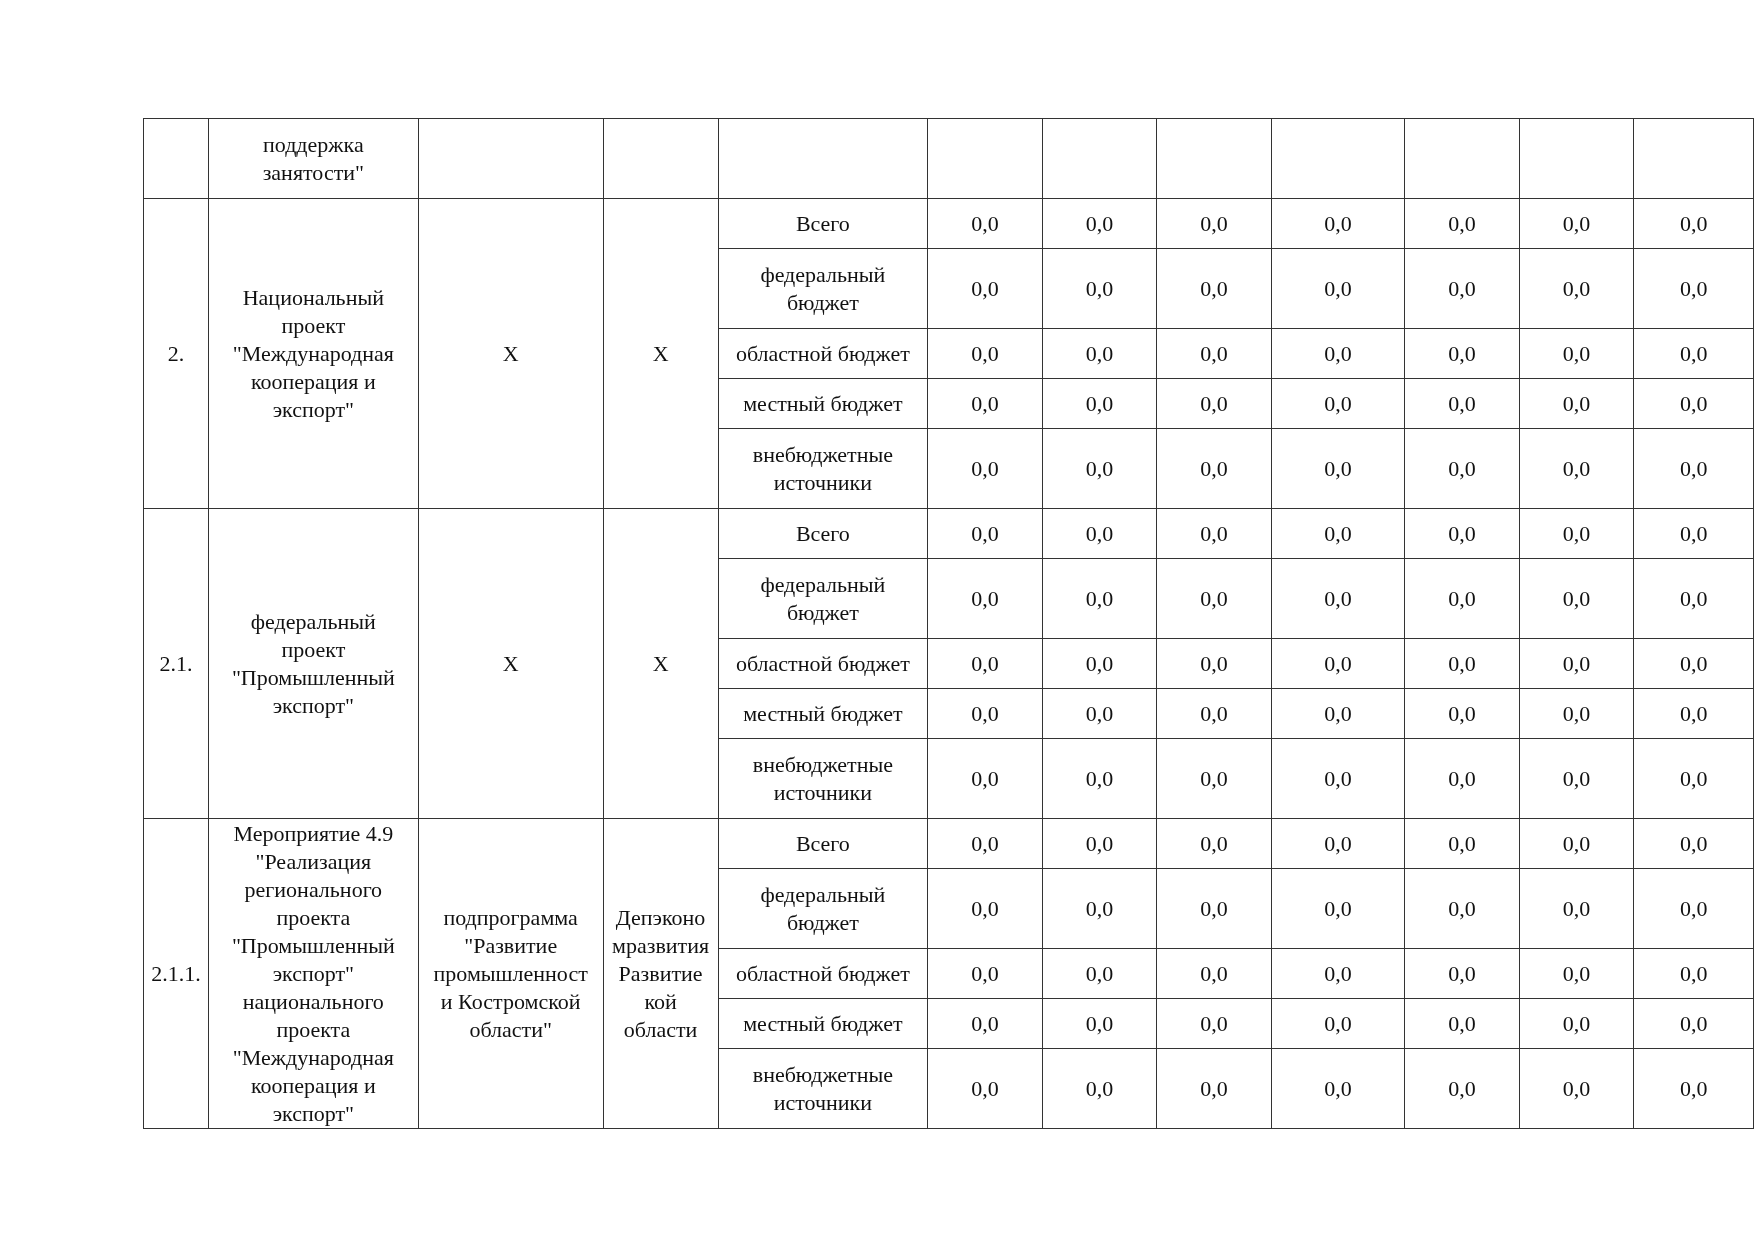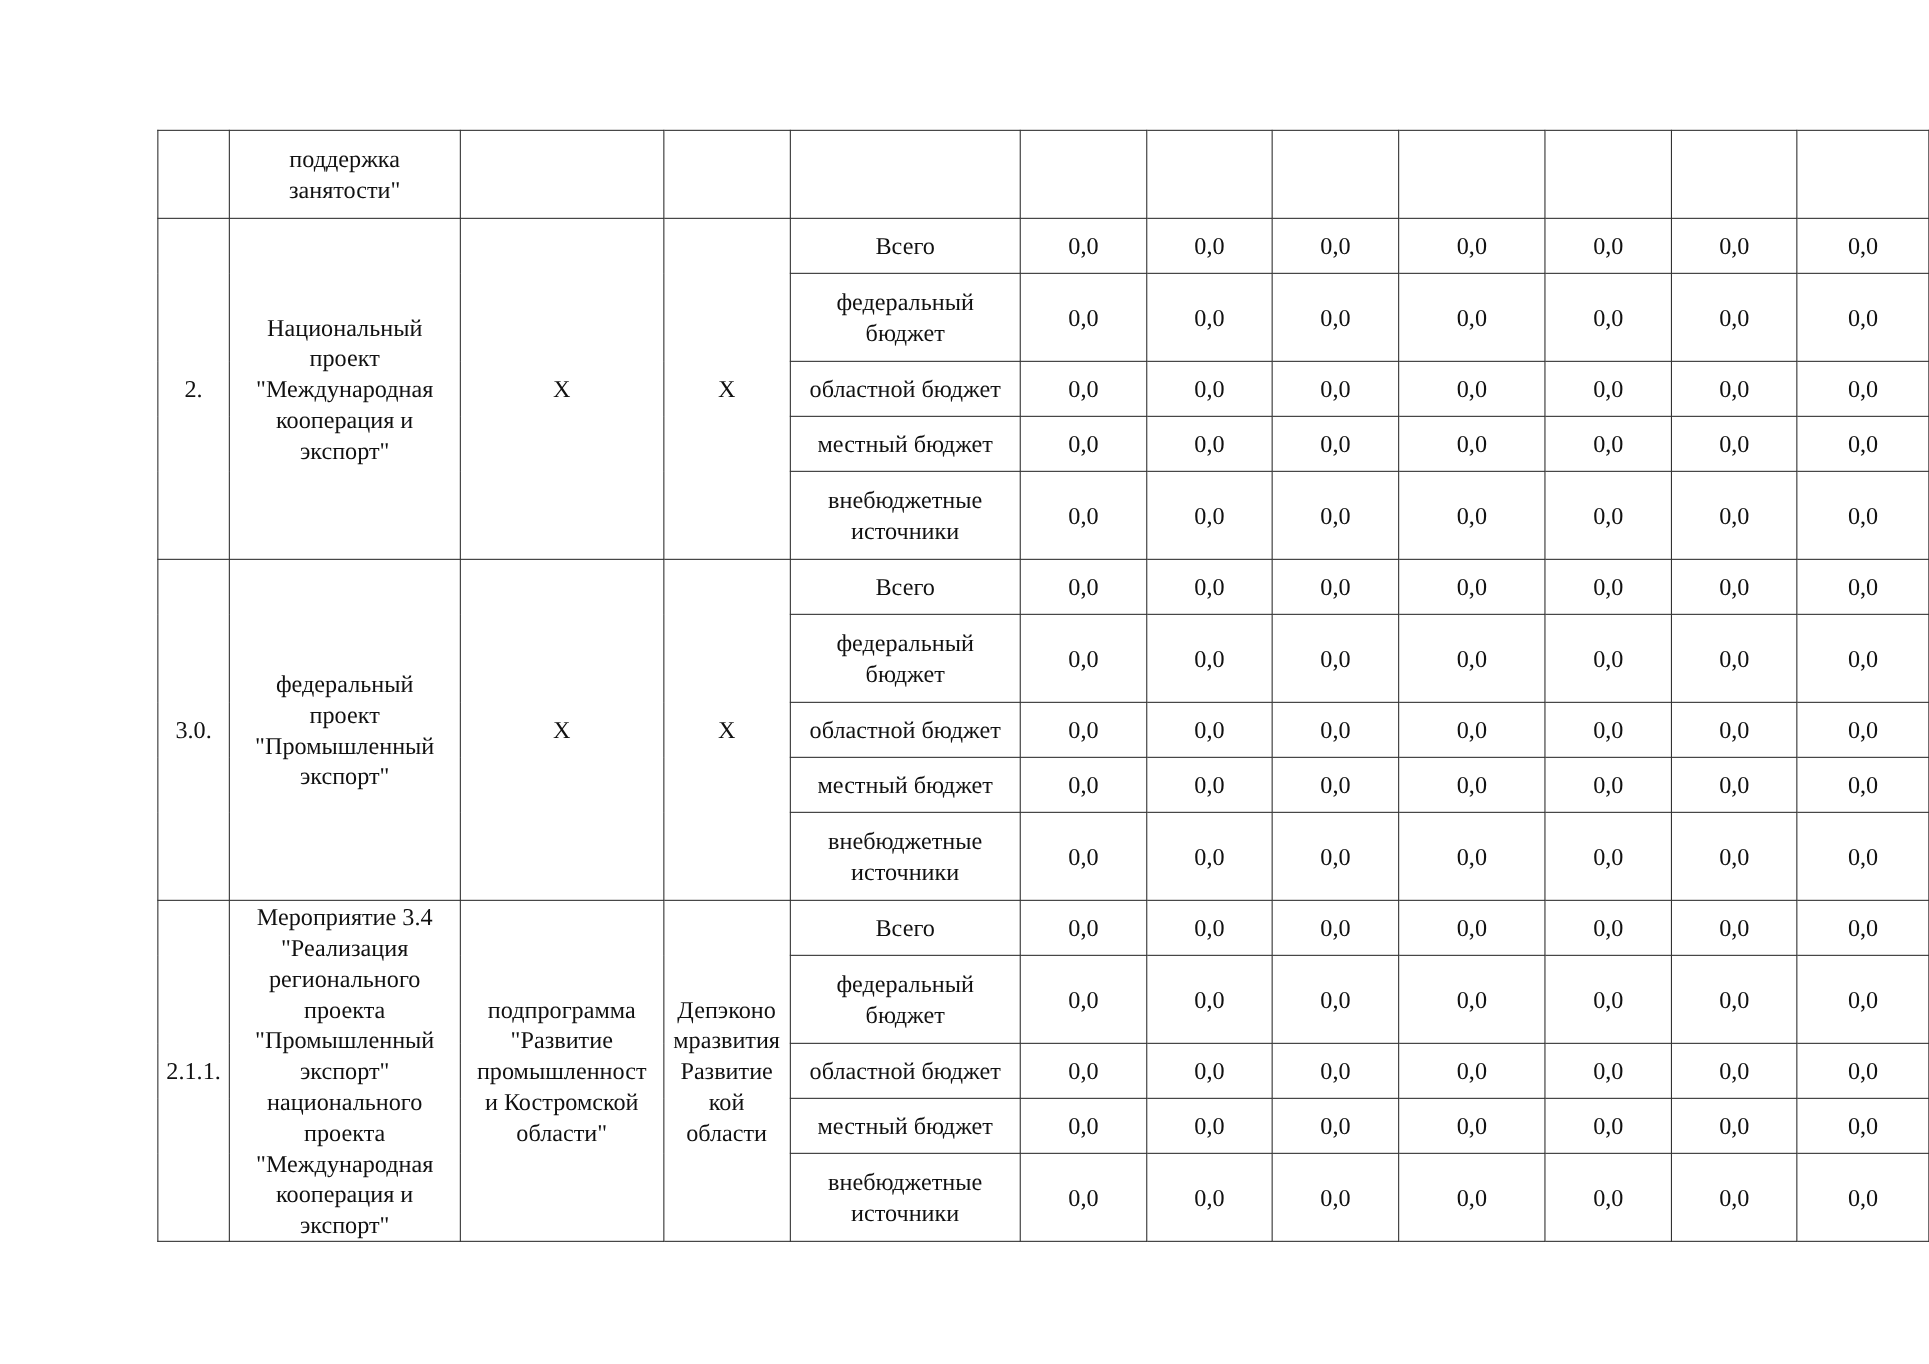--- a/index.html
+++ b/index.html
@@ -110,21 +110,21 @@
 источники</td>
         <td>0,0</td>
         <td>0,0</td>
         <td>0,0</td>
         <td>0,0</td>
         <td>0,0</td>
         <td>0,0</td>
         <td>0,0</td>
       </tr>
       <tr class="r-s">
-        <td rowspan="5">3.0.</td>
+        <td rowspan="5">2.1.</td>
         <td rowspan="5" class="prewrap">федеральный
 проект
 "Промышленный
 экспорт"</td>
         <td rowspan="5" class="prewrap">X</td>
         <td rowspan="5" class="prewrap">X</td>
         <td class="prewrap">Всего</td>
         <td>0,0</td>
         <td>0,0</td>
         <td>0,0</td>
@@ -170,21 +170,21 @@
         <td>0,0</td>
         <td>0,0</td>
         <td>0,0</td>
         <td>0,0</td>
         <td>0,0</td>
         <td>0,0</td>
         <td>0,0</td>
       </tr>
       <tr class="r-s">
         <td rowspan="5">2.1.1.</td>
-        <td rowspan="5" class="prewrap">Мероприятие 3.4
+        <td rowspan="5" class="prewrap">Мероприятие 4.9
 "Реализация
 регионального
 проекта
 "Промышленный
 экспорт"
 национального
 проекта
 "Международная
 кооперация и
 экспорт"</td>

